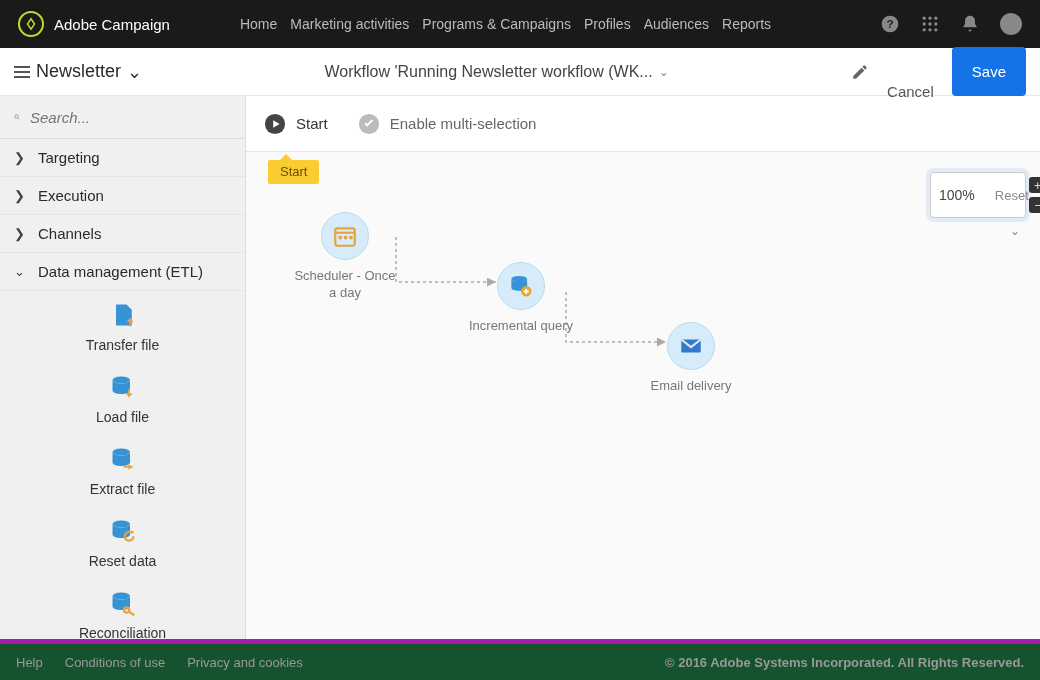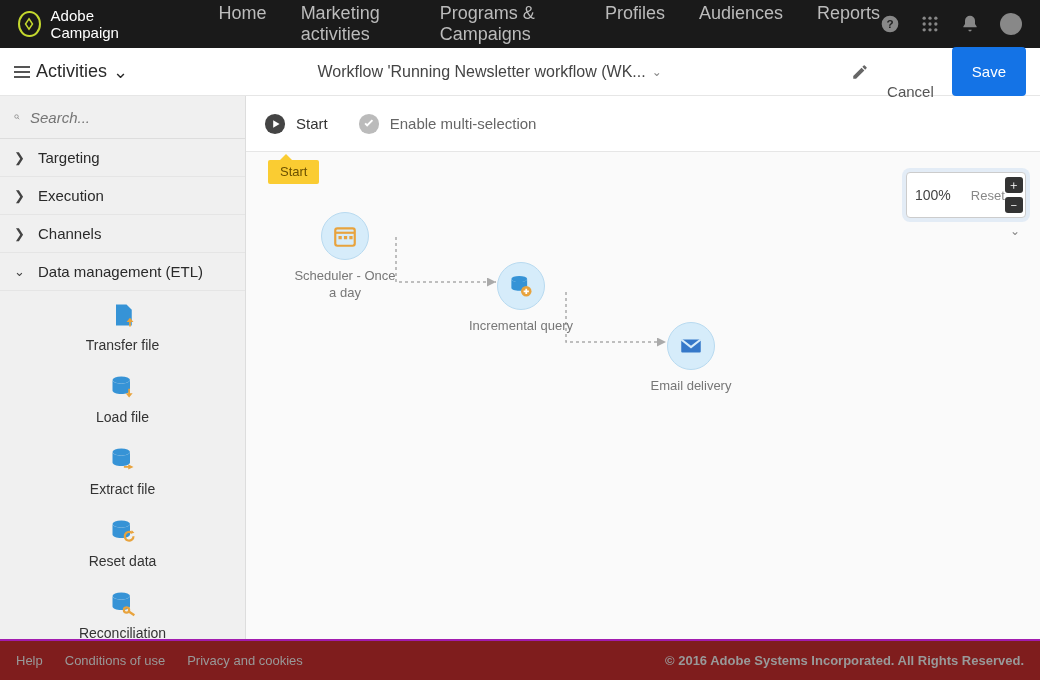--- a/index.html
+++ b/index.html
@@ -3,21 +3,21 @@
 <meta charset="utf-8">
 <style>
 * { box-sizing: border-box; margin: 0; padding: 0; font-family: -apple-system, BlinkMacSystemFont, "Segoe UI", Arial, sans-serif; }
 body { width: 1040px; height: 680px; overflow: hidden; background: #fff; color: #333; }
 
 
 .topnav { height: 48px; background: #1a1a1a; display: flex; align-items: center; padding: 0 18px; color: #ccc; }
 .topnav .logo { display: flex; align-items: center; gap: 10px; }
 .topnav .logo-circle { width: 26px; height: 26px; border: 2px solid #c4d82e; border-radius: 50%; display: flex; align-items: center; justify-content: center; color: #c4d82e; font-weight: bold; font-size: 14px; }
 .topnav .brand { color: #fff; font-size: 15px; font-weight: 500; }
-.topnav .nav-items { display: flex; gap: 34px; margin-left: 70px; font-size: 18px; }
+.topnav .nav-items { display: flex; gap: 13px; margin-left: 70px; font-size: 14px; }
 .topnav .nav-items span { color: #bbb; cursor: pointer; }
 .topnav .right-icons { margin-left: auto; display: flex; gap: 20px; align-items: center; }
 .right-icons .ic { width: 20px; height: 20px; fill: #888; cursor: pointer; }
 .right-icons .avatar { width: 22px; height: 22px; background: #888; border-radius: 50%; }
 
 
 .subheader { height: 48px; border-bottom: 1px solid #e6e6e6; display: flex; align-items: center; padding: 0 14px; }
 .subheader .activities { font-size: 18px; color: #2a2a2a; display: flex; align-items: center; gap: 6px; cursor: pointer; }
 .subheader .activities svg.menu { width: 16px; height: 14px; stroke:#555; }
 .subheader .wf-title { margin: 0 auto; color: #444; font-size: 16px; display: flex; align-items: center; gap: 6px; cursor: pointer;}
@@ -46,33 +46,33 @@
 .toolbar .play { width:22px; height:22px;}
 .toolbar .chk { width:22px; height:22px;}
 .canvas { flex:1; position:relative; background:#fafafa;}
 .badge-start { position:absolute; left:22px; top:8px; background:#facc32; color:#6b5000; padding: 4px 12px 5px; font-size:13px; border-radius:2px;}
 .badge-start:before { content:""; position:absolute; top:-6px; left:12px; border:6px solid transparent; border-bottom-color:#facc32; border-top:none;}
 
 .node { position:absolute; display:flex; flex-direction:column; align-items:center; width: 110px; }
 .node .circ { width:48px; height:48px; border-radius:50%; background:#d6ecfa; border: 1px solid #b8daf0; display:flex; align-items:center; justify-content:center;}
 .node .lbl { text-align:center; font-size:13px; color:#777; margin-top:8px; line-height:1.3;}
 
-.zoom { position:absolute; right:14px; top:20px; width:120px; background:#fff; border:1px solid #ccc; border-radius:4px; box-shadow: 0 0 0 4px rgba(100,160,230,.15); display:flex; align-items:center; padding: 4px 8px; font-size:14px; color:#444;}
+.zoom { position:absolute; right:14px; top:20px; width:96px; background:#fff; border:1px solid #ccc; border-radius:4px; box-shadow: 0 0 0 4px rgba(100,160,230,.15); display:flex; align-items:center; padding: 4px 8px; font-size:14px; color:#444;}
 .zoom .pct { font-weight:500; }
 .zoom .sep { width:1px; background:#ccc; height:26px; margin: 0 10px;}
 .zoom .reset { color:#888; font-size:13px; cursor:pointer;}
 .zoom .pm { margin-left:auto; display:flex; flex-direction:column; gap:4px;}
 .zoom .pm div { width:18px; height:16px; background:#333; border-radius:3px; color:#fff; display:flex; align-items:center; justify-content:center; font-size:12px; cursor:pointer;}
 .zoom-collapse { position:absolute; right:20px; top:72px; color:#888; font-size:12px; cursor:pointer;}
 
 
 svg.conn { position:absolute; inset:0; width:100%; height:100%; pointer-events:none;}
 
 
-.footer { height:41px; border-top:2px solid #a21caf; display:flex; align-items:center; padding: 0 16px; font-size:13px; color:#999; background: #7f1d1d;}
+.footer { height:41px; border-top:5px solid #a21caf; display:flex; align-items:center; padding: 0 16px; font-size:13px; color:#999; background: #14532d;}
 .footer .links { display:flex; gap: 22px; }
 .footer .copy { margin-left:auto;font-weight:bold; }
 </style>
 </head>
 <body>
 
 <div class="topnav">
   <div class="logo">
     <div class="logo-circle">
       <svg viewBox="0 0 24 24" width="14" height="14" fill="none" stroke="#c4d82e" stroke-width="2.5">
@@ -112,21 +112,21 @@
   </div>
 </div>
 
 <div class="subheader">
   <div class="activities">
     <svg class="menu" viewBox="0 0 16 14" fill="none" stroke="#666" stroke-width="2">
         <line x1="0" y1="2" x2="16" y2="2"></line>
         <line x1="0" y1="7" x2="16" y2="7"></line>
         <line x1="0" y1="12" x2="16" y2="12"></line>
       </svg>
-    <span>Activities</span>
+    <span>Newsletter</span>
     <span class="chev">⌄</span>
   </div>
   <div class="wf-title">
     <span>Workflow 'Running Newsletter workflow (WK...</span>
     <span class="chev">⌄</span>
   </div>
   <div class="actions">
     <svg class="pencil" viewBox="0 0 24 24">
         <path d="M3 17.25V21h3.75L17.81 9.94l-3.75-3.75L3 17.25zM20.71 7.04a1 1 0 0 0 0-1.41l-2.34-2.34a1 1 0 0 0-1.41 0l-1.83 1.83 3.75 3.75 1.83-1.83z"></path>
       </svg>

